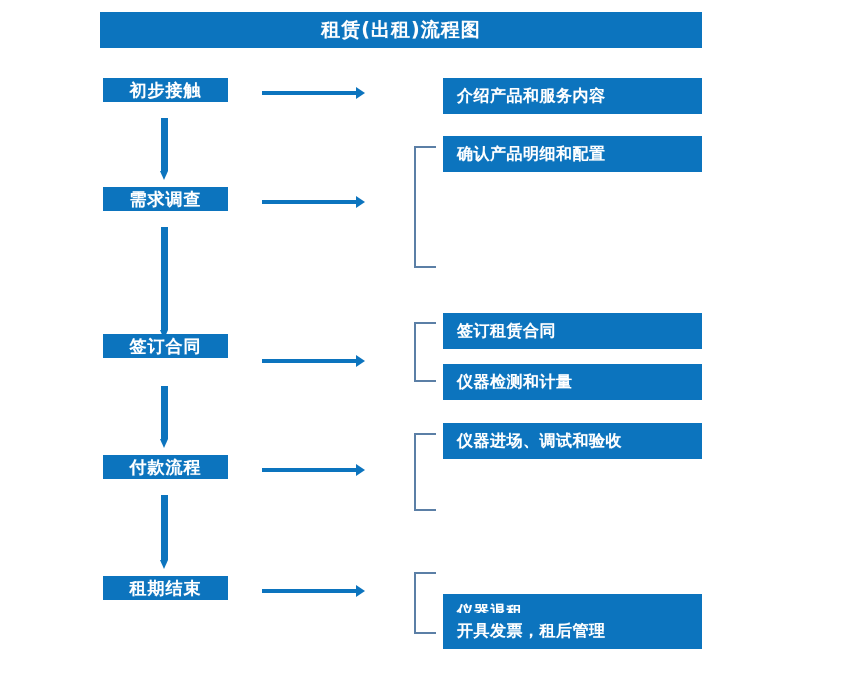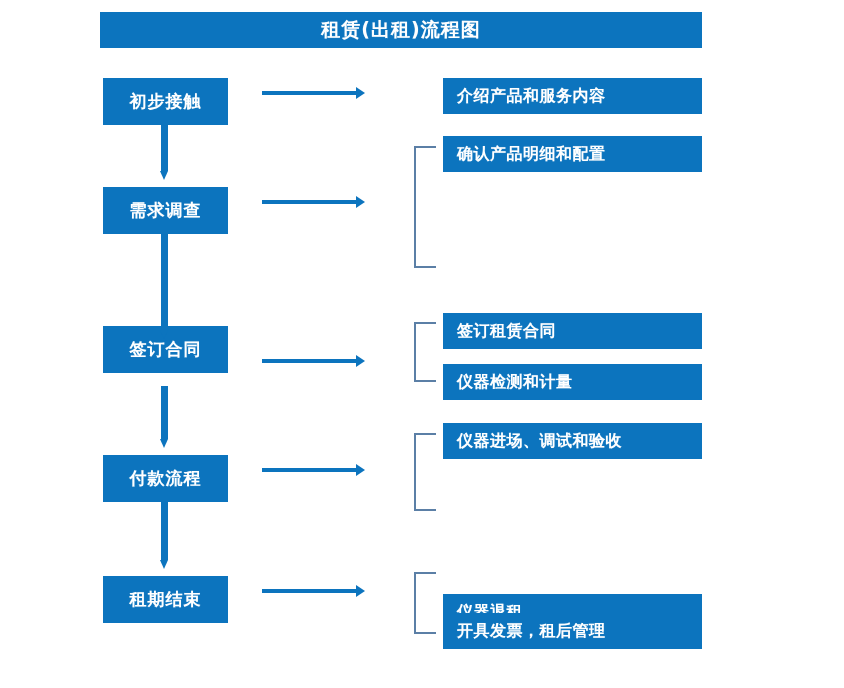--- a/index.html
+++ b/index.html
@@ -45,21 +45,21 @@
     color: #ffffff;
     font-weight: bold;
     display: flex;
     align-items: center;
     box-sizing: border-box;
     text-shadow: 0 0 1px rgba(255,255,255,.3);
   }
   .stage-box {
     left: 103px;
     width: 125px;
-    height: 47px;
+    height: 24px;
     font-size: 17px;
     justify-content: center;
     letter-spacing: 1px;
   }
   .detail-box {
     left: 443px;
     width: 259px;
     height: 36px;
     font-size: 16px;
     justify-content: flex-start;
@@ -129,21 +129,21 @@
 </style>
 </head>
 <body>
 
 <div id="canvas">
 
   <div class="title-bar">租赁(出租)流程图</div>
 
   <div class="box stage-box" style="top:78px">初步接触</div>
   <div class="box stage-box" style="top:187px">需求调查</div>
-  <div class="box stage-box" style="top:326px">签订合同</div>
+  <div class="box stage-box" style="top:334px">签订合同</div>
   <div class="box stage-box" style="top:455px">付款流程</div>
   <div class="box stage-box" style="top:576px">租期结束</div>
 
   <div class="v-arrow" style="top:118px;height:62px">
     <div class="stem" style="height:53px"></div>
     <div class="head" style="top:53px"></div>
   </div>
   <div class="v-arrow" style="top:227px;height:112px">
     <div class="stem" style="height:103px"></div>
     <div class="head" style="top:103px"></div>

